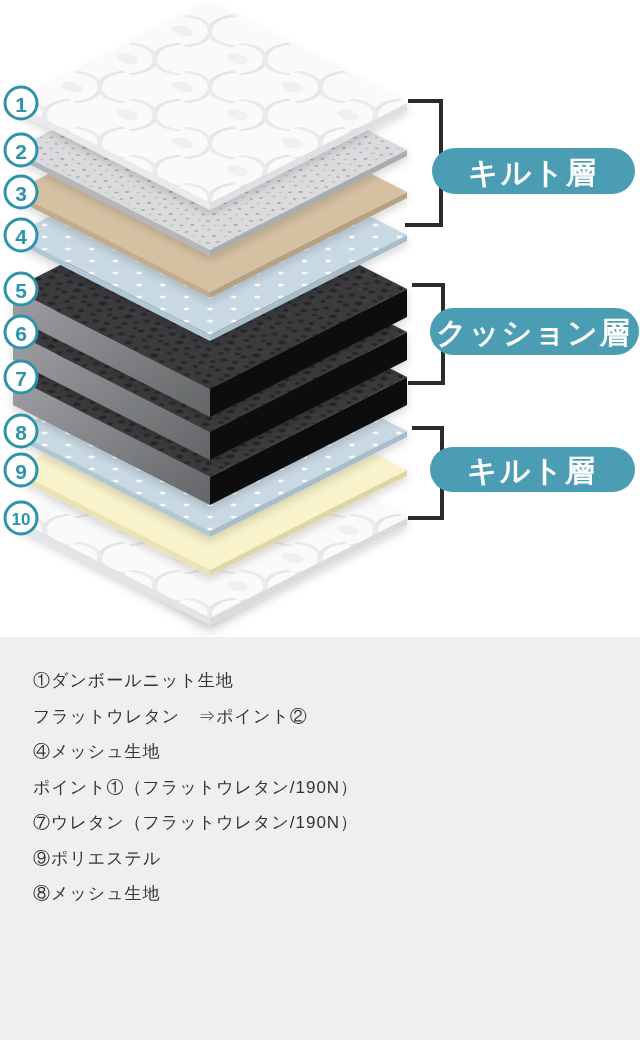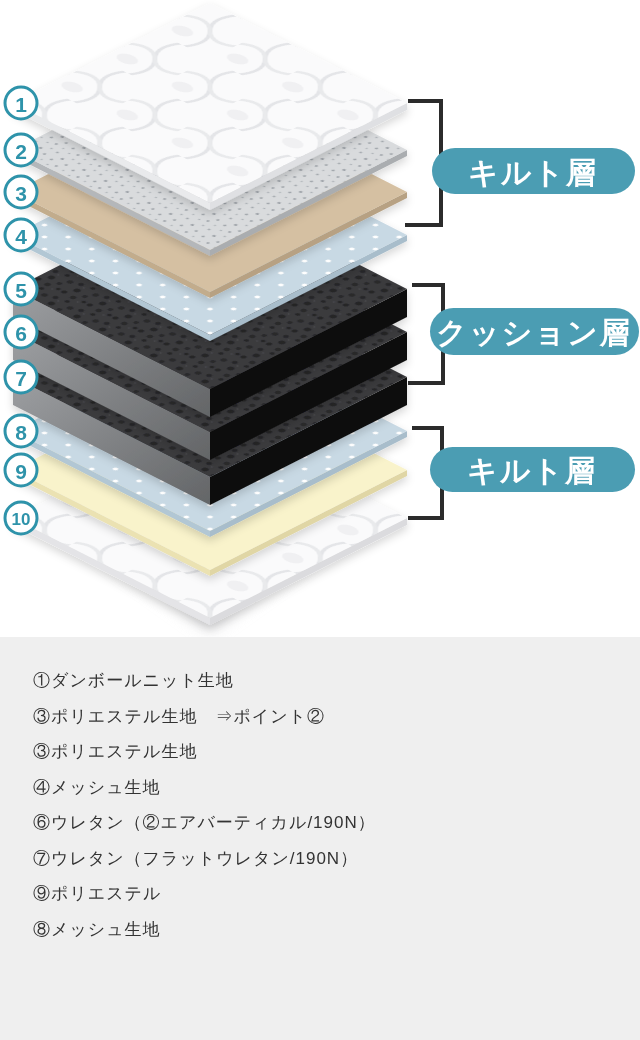--- a/index.html
+++ b/index.html
@@ -176,20 +176,19 @@
     <text class="badge-text" font-size="21" x="21" y="432.5">8</text>
     <circle cx="21" cy="470" r="16" fill="#ffffff" stroke="#2e93aa" stroke-width="3"></circle>
     <text class="badge-text" font-size="21" x="21" y="471.5">9</text>
     <circle cx="21" cy="518" r="16" fill="#ffffff" stroke="#2e93aa" stroke-width="3"></circle>
     <text class="badge-text" font-size="17" x="21" y="519.5">10</text>
   </g>
 </svg>
 
 <div class="legend">
   <div class="legend-row">①ダンボールニット生地</div>
-  <div class="legend-row">③ポリエステル生地　⇒ポイント②</div>
-  <div class="legend-row">③ポリエステル生地</div>
+  <div class="legend-row">フラットウレタン　⇒ポイント②</div>
   <div class="legend-row">④メッシュ生地</div>
-  <div class="legend-row">⑥ウレタン（②エアバーティカル/190N）</div>
+  <div class="legend-row">ポイント①（フラットウレタン/190N）</div>
   <div class="legend-row">⑦ウレタン（フラットウレタン/190N）</div>
   <div class="legend-row">⑨ポリエステル</div>
   <div class="legend-row">⑧メッシュ生地</div>
 </div>
 
 </body></html>

